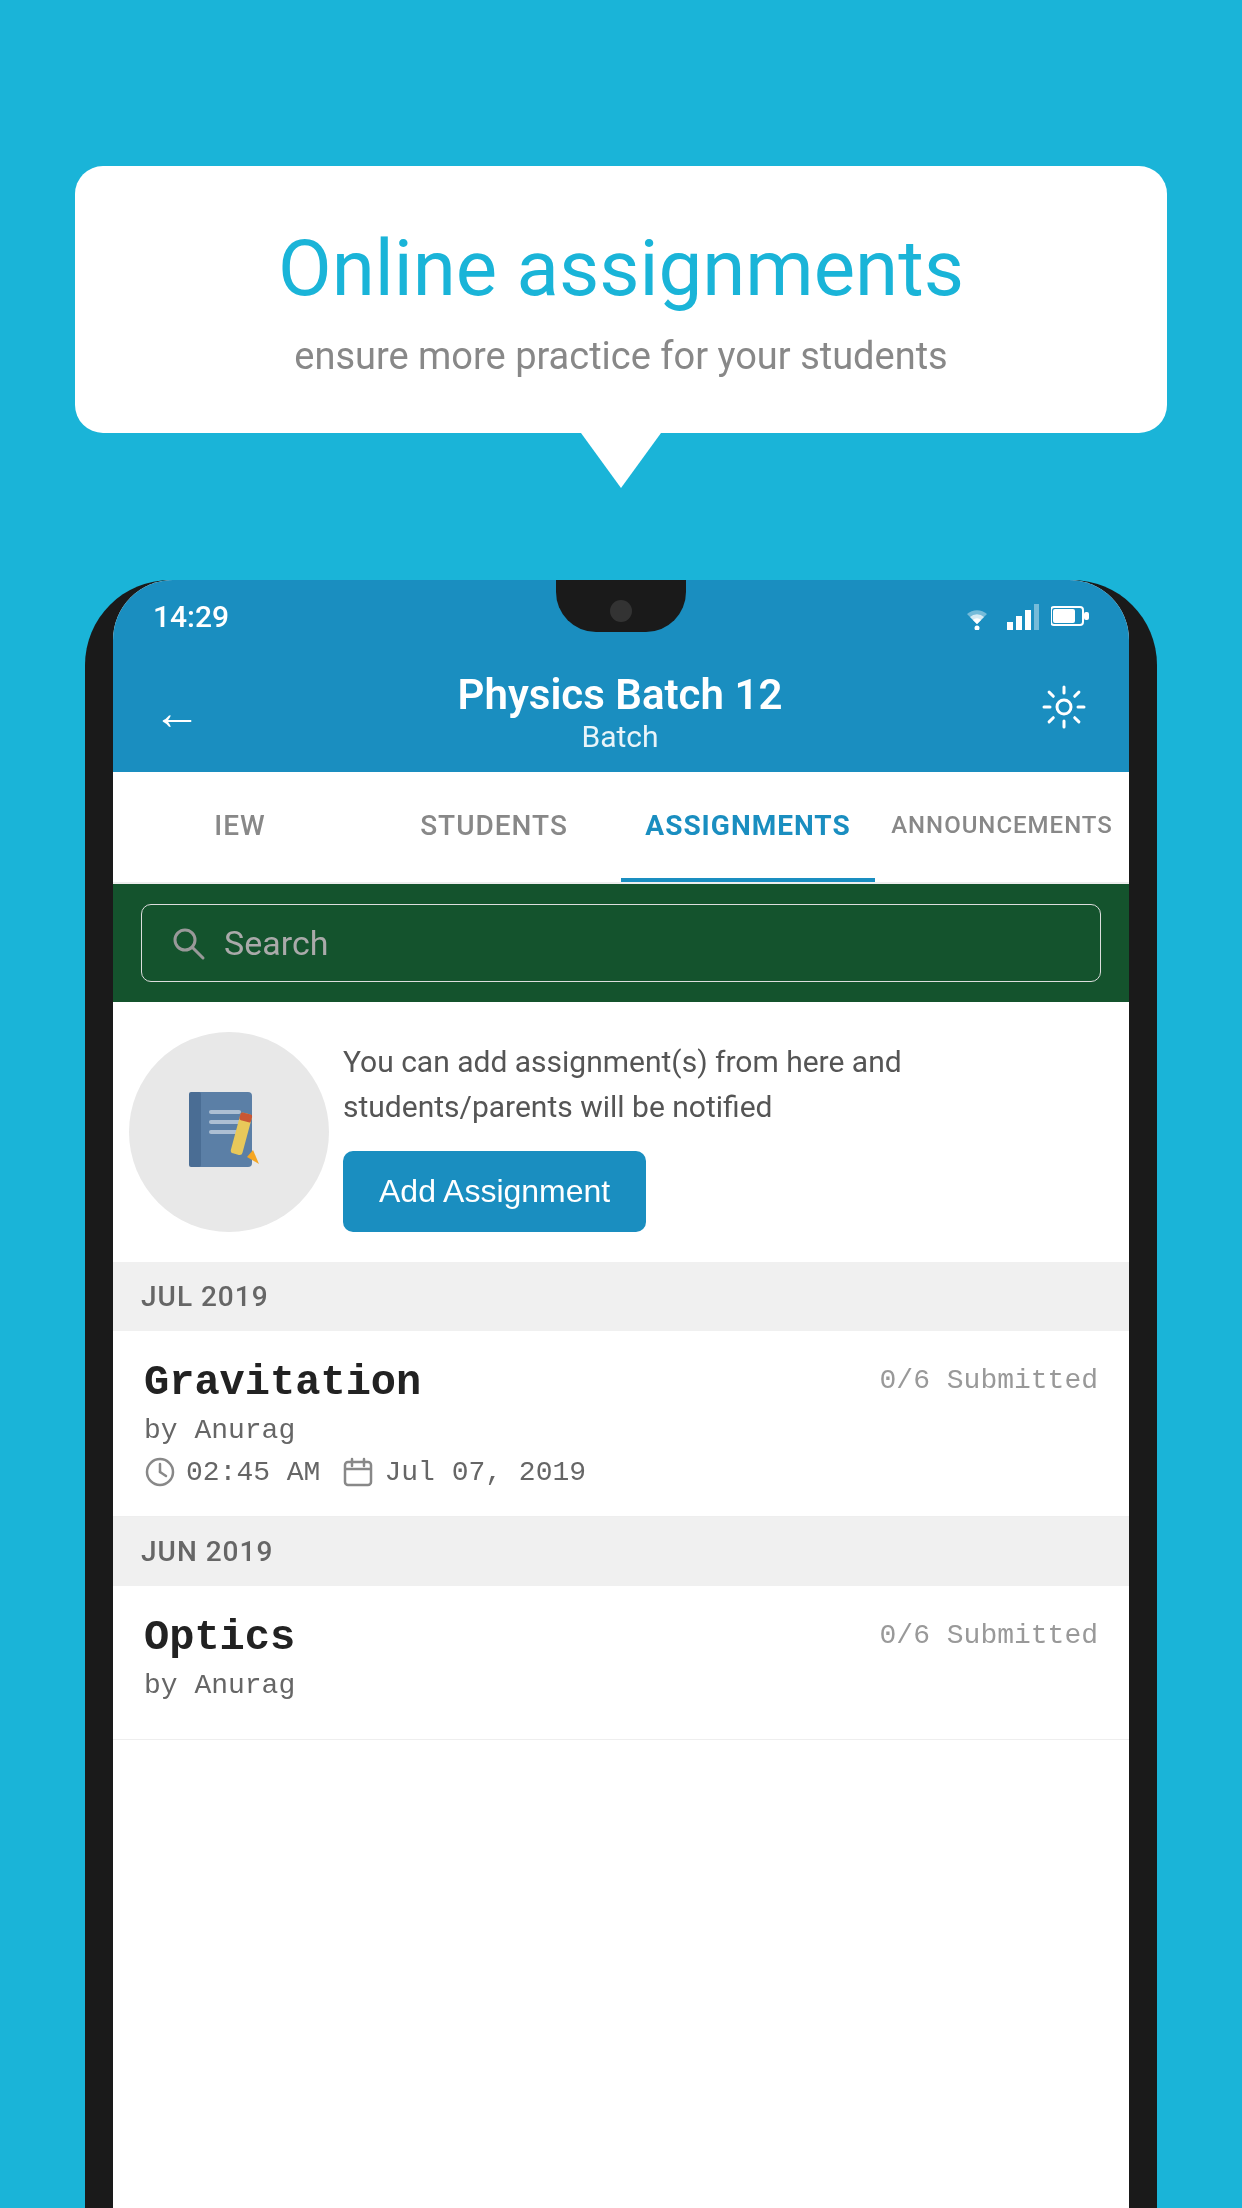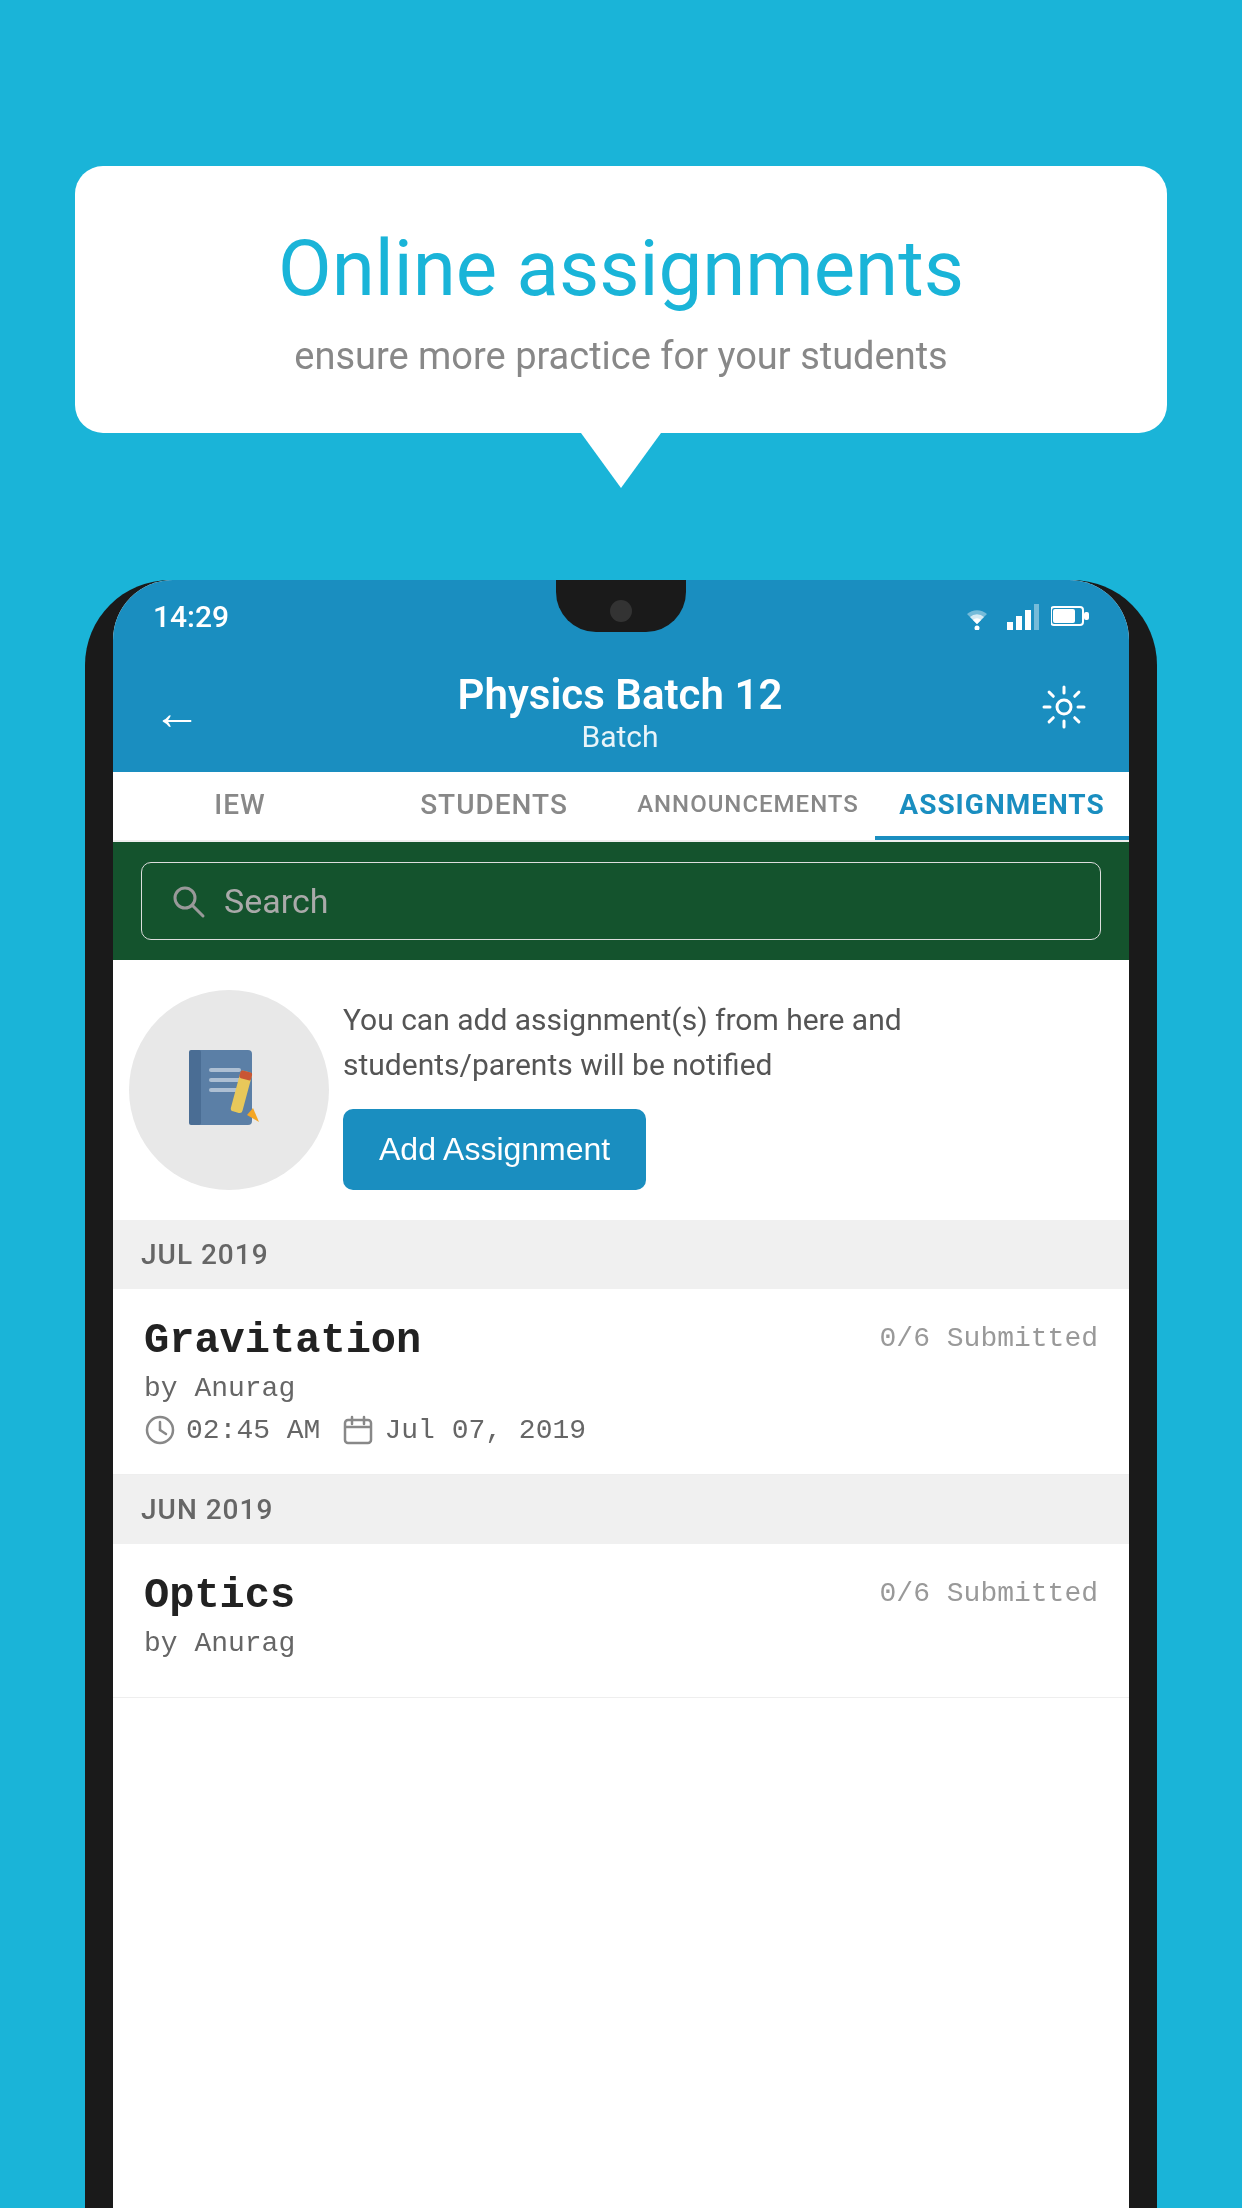--- a/index.html
+++ b/index.html
@@ -149,21 +149,21 @@
     .settings-btn {
       color: white;
       font-size: 46px;
       cursor: pointer;
     }
 
     
     .tabs-bar {
       background: white;
       display: flex;
-      height: 70px;
+      height: 112px;
       border-bottom: 2px solid #eee;
       overflow: hidden;
     }
 
     .tab-item {
       flex: 1;
       display: flex;
       align-items: center;
       justify-content: center;
       font-size: 28px;
@@ -382,25 +382,25 @@
       </span>
     </div>
 
     <div class="tabs-bar">
       <div class="tab-item">
         <span>IEW</span>
       </div>
       <div class="tab-item">
         <span>STUDENTS</span>
       </div>
+      <div class="tab-item active">
+        <span>ASSIGNMENTS</span>
+      </div>
       <div class="tab-item">
         <span style="font-size:24px;">ANNOUNCEMENTS</span>
-      </div>
-      <div class="tab-item active">
-        <span>ASSIGNMENTS</span>
       </div>
     </div>
 
     <div class="screen-content">
 
       <div class="search-container">
         <div class="search-bar">
           <svg width="36" height="36" viewBox="0 0 36 36" fill="none">
             <circle cx="15" cy="15" r="10" stroke="#999" stroke-width="3"></circle>
             <line x1="22" y1="22" x2="33" y2="33" stroke="#999" stroke-width="3" stroke-linecap="round"></line>

